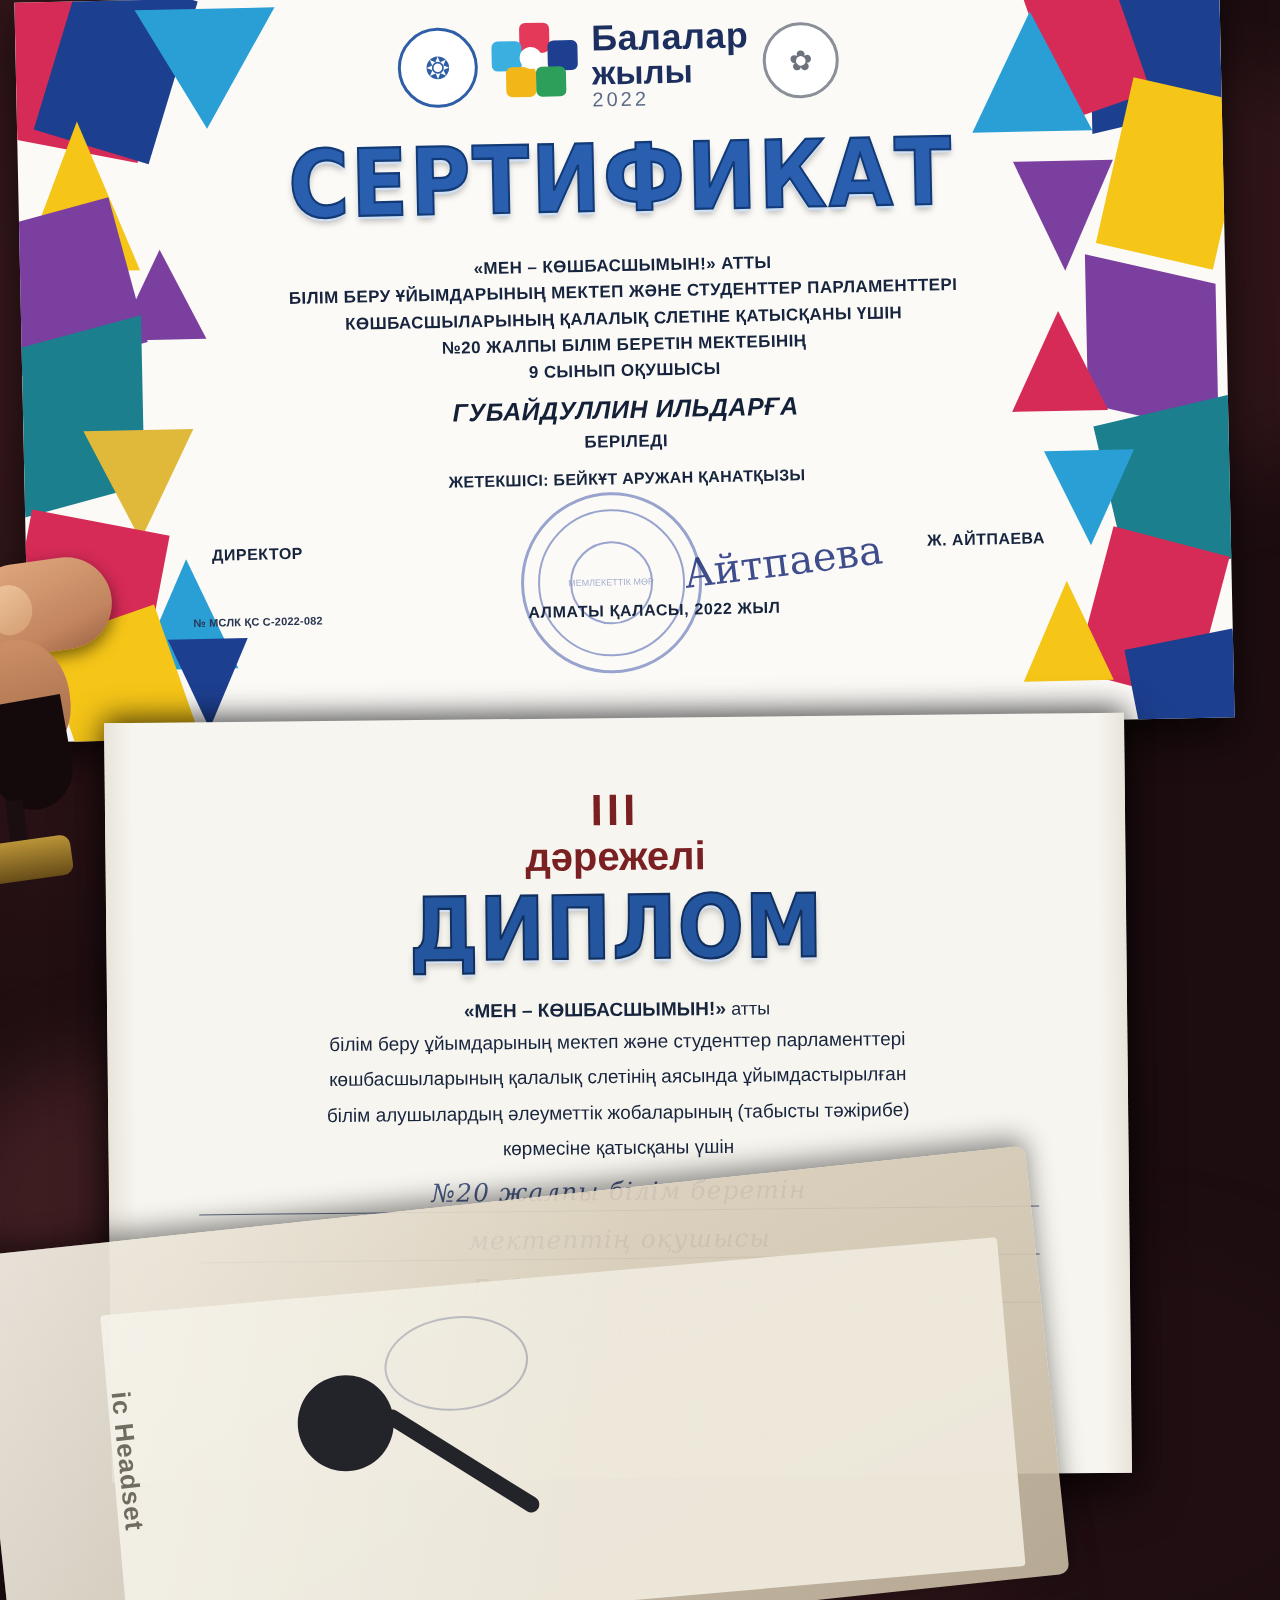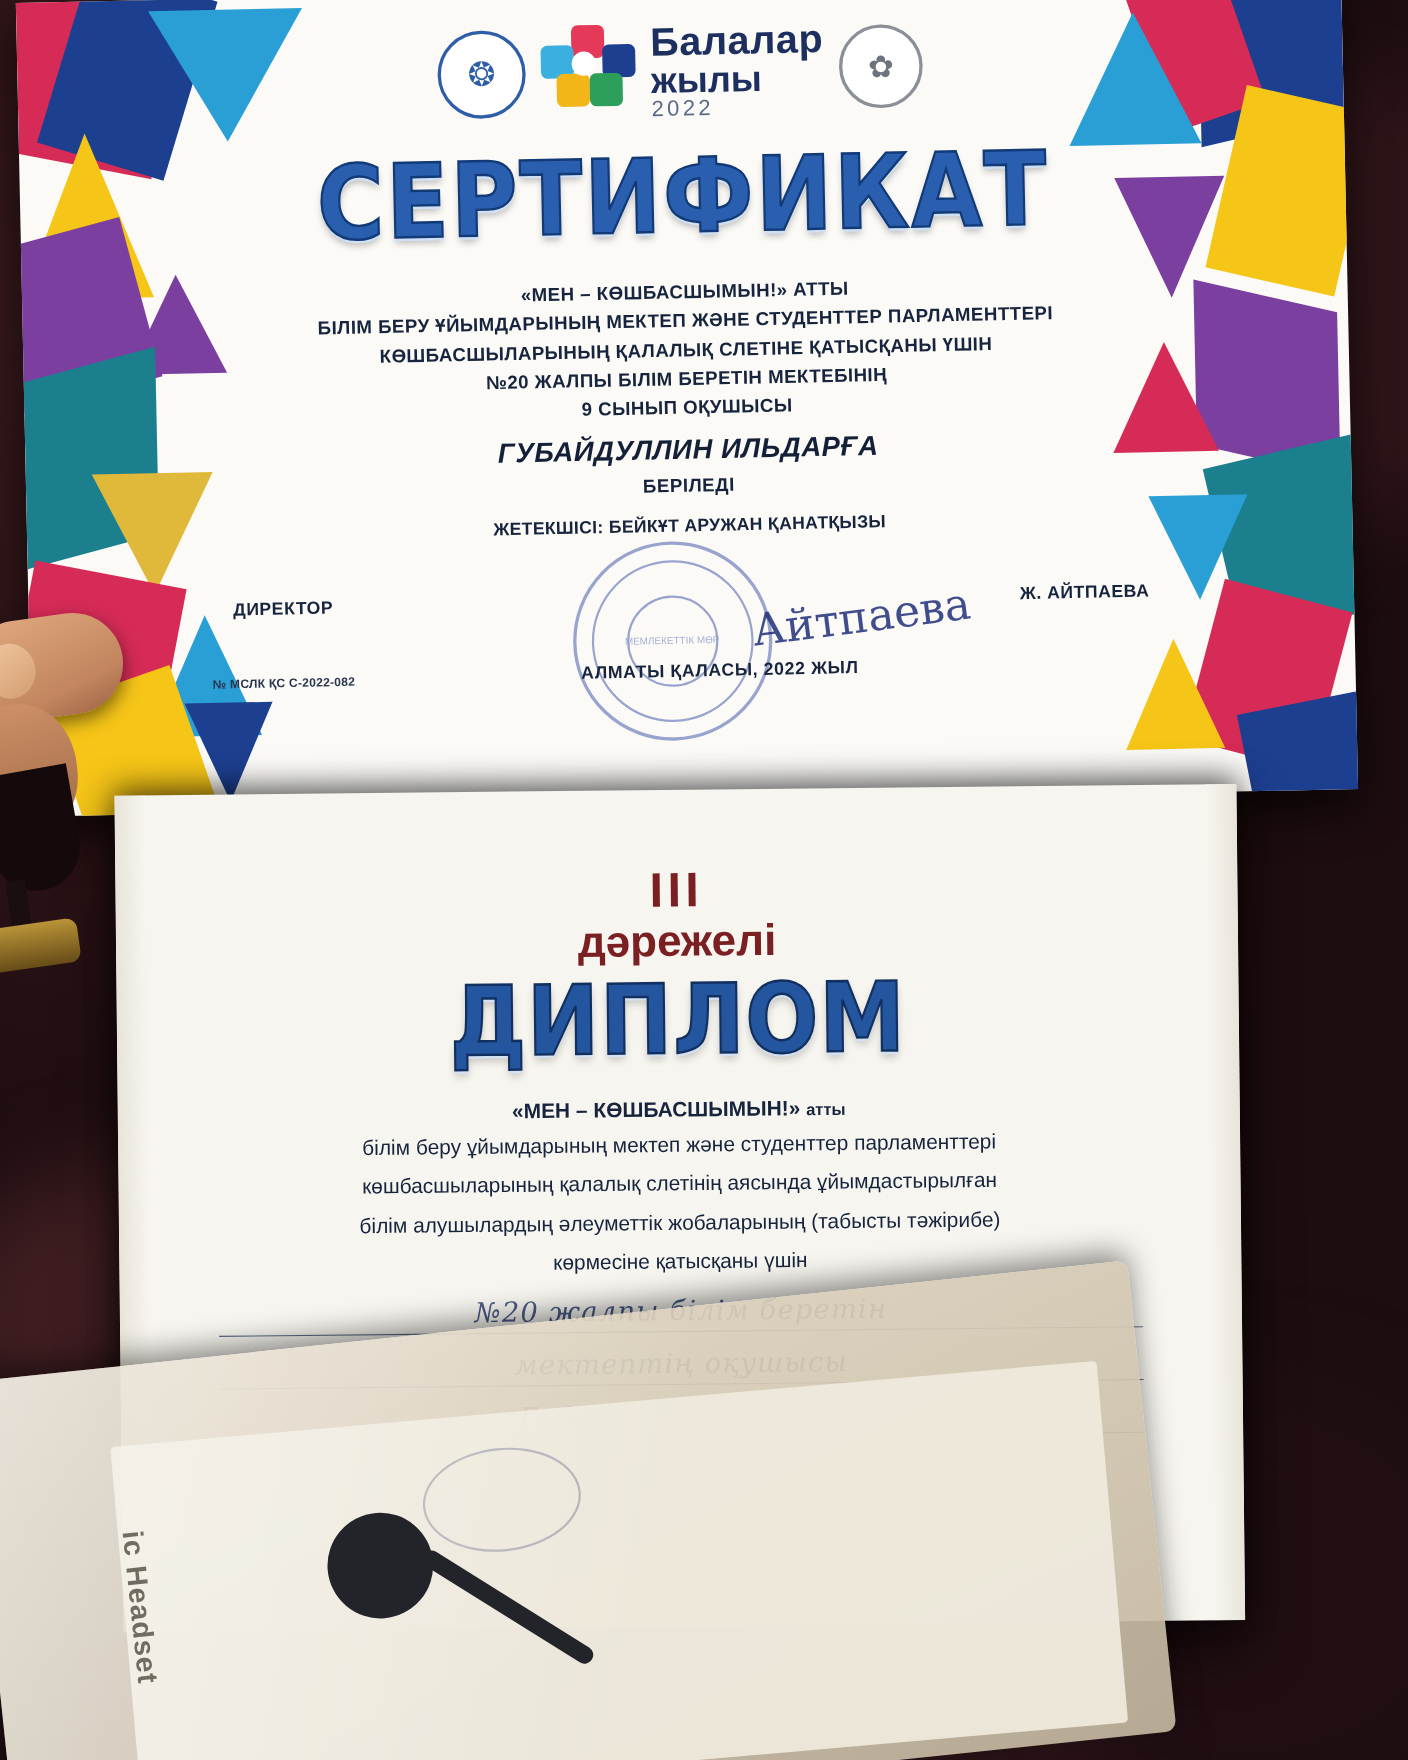--- a/index.html
+++ b/index.html
@@ -83,21 +83,21 @@
   .dipl-rom{font-size:44px;font-weight:bold;color:#7a1f22;letter-spacing:4px;line-height:1;}
   .dipl-deg{font-size:40px;font-weight:bold;color:#7a1f22;margin-top:2px;}
   .dipl-title{
     font-family:"DejaVu Sans",sans-serif;
     font-size:78px;font-weight:bold;letter-spacing:1px;color:#24559f;
     -webkit-text-stroke:2px #12305f;
     text-shadow:0 3px 0 #d3e1f3,0 5px 7px rgba(0,0,0,.22);
     margin:4px 0 26px;transform:scaleY(1.12);
   }
   .dipl-lead{font-size:19px;font-weight:bold;color:#17243d;}
-  .dipl-lead .reg{font-weight:bold;font-size:15px;}
+  .dipl-lead .reg{font-weight:normal;font-size:18px;}
   .dipl-p{font-size:19px;color:#17243d;line-height:1.55;margin-top:6px;}
   .fill{position:relative;height:44px;margin-top:4px;}
   .fill .rule{position:absolute;left:20px;right:20px;bottom:0;border-bottom:1.5px solid #5a6a84;}
   .fill .hand{position:absolute;left:0;right:0;bottom:5px;font-family:"DejaVu Serif",serif;font-style:italic;
               font-size:25px;color:#2b3f73;letter-spacing:1px;opacity:.85;}
   .dipl-award{font-size:20px;color:#17243d;margin-top:12px;}
   .dipl-stamp{position:absolute;left:50%;top:622px;transform:translateX(-50%);width:150px;height:150px;border-radius:50%;
               border:2px solid #5668a8;opacity:.35;}
   .dipl-stamp:after{content:"";position:absolute;inset:18px;border-radius:50%;border:1.5px solid #5668a8;}
   .dipl-sig{position:absolute;left:640px;top:700px;font-family:"DejaVu Serif",serif;font-size:30px;color:#26366f;opacity:.6;transform:rotate(-4deg);}

